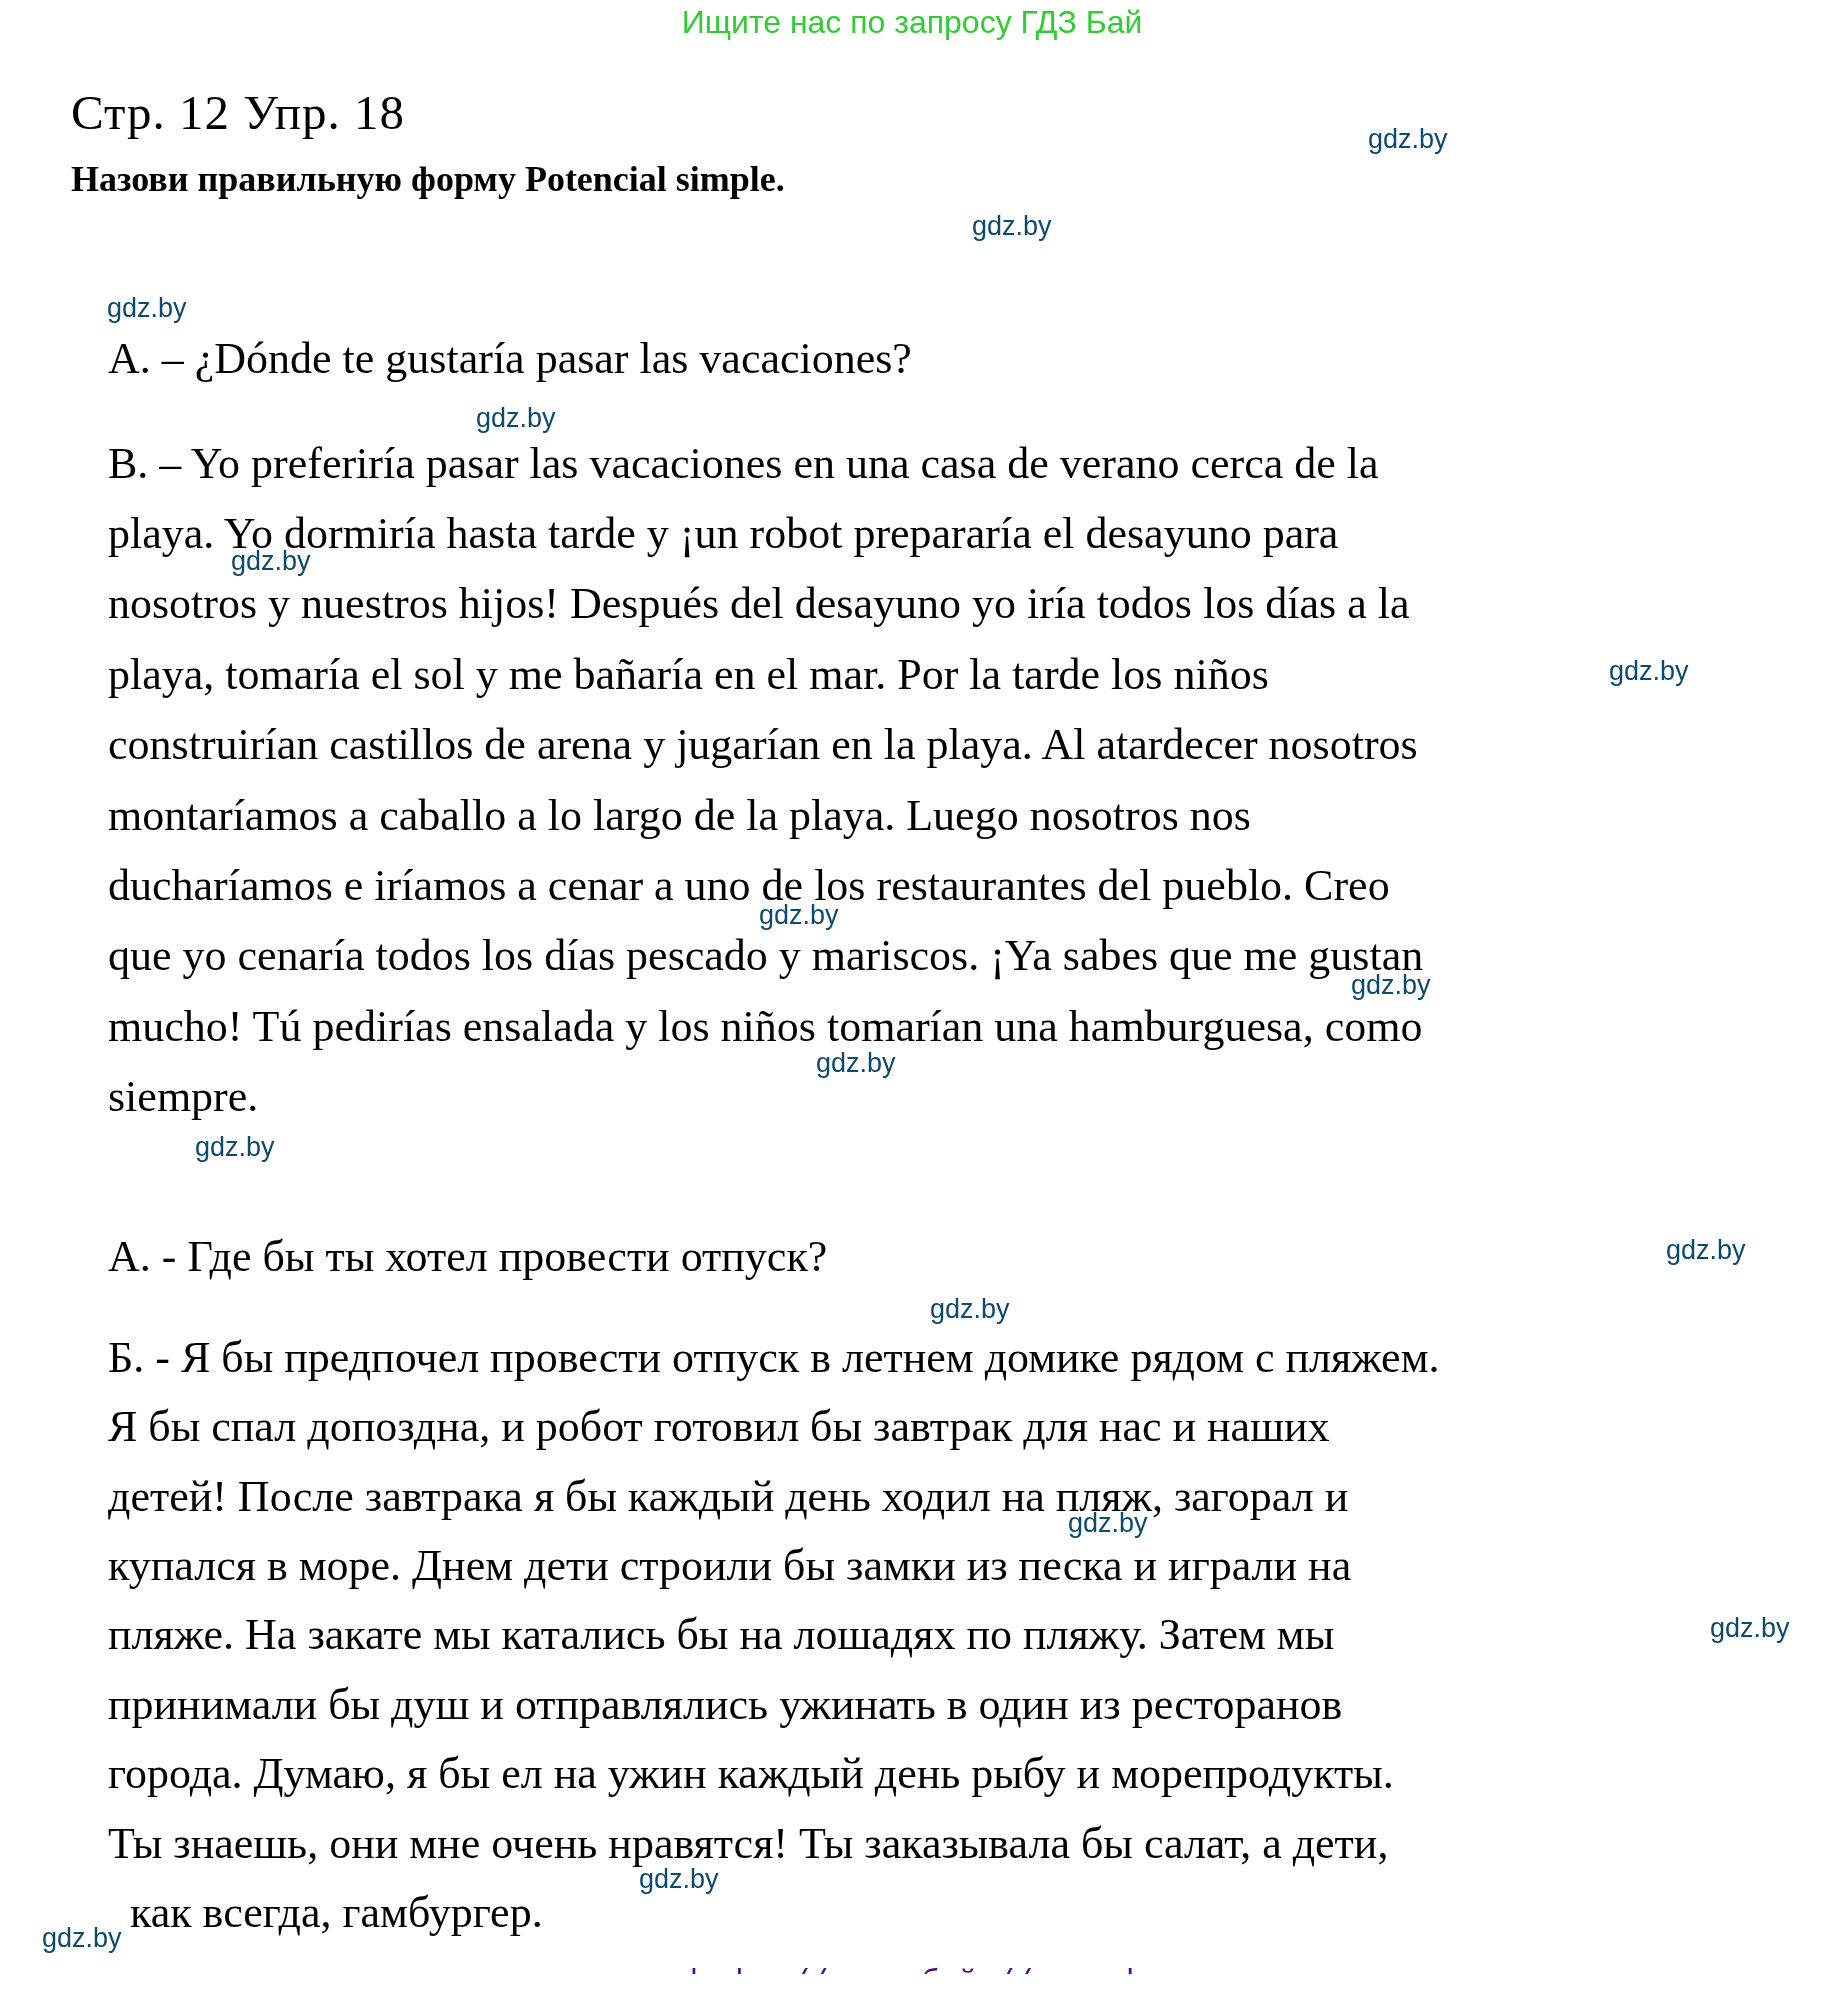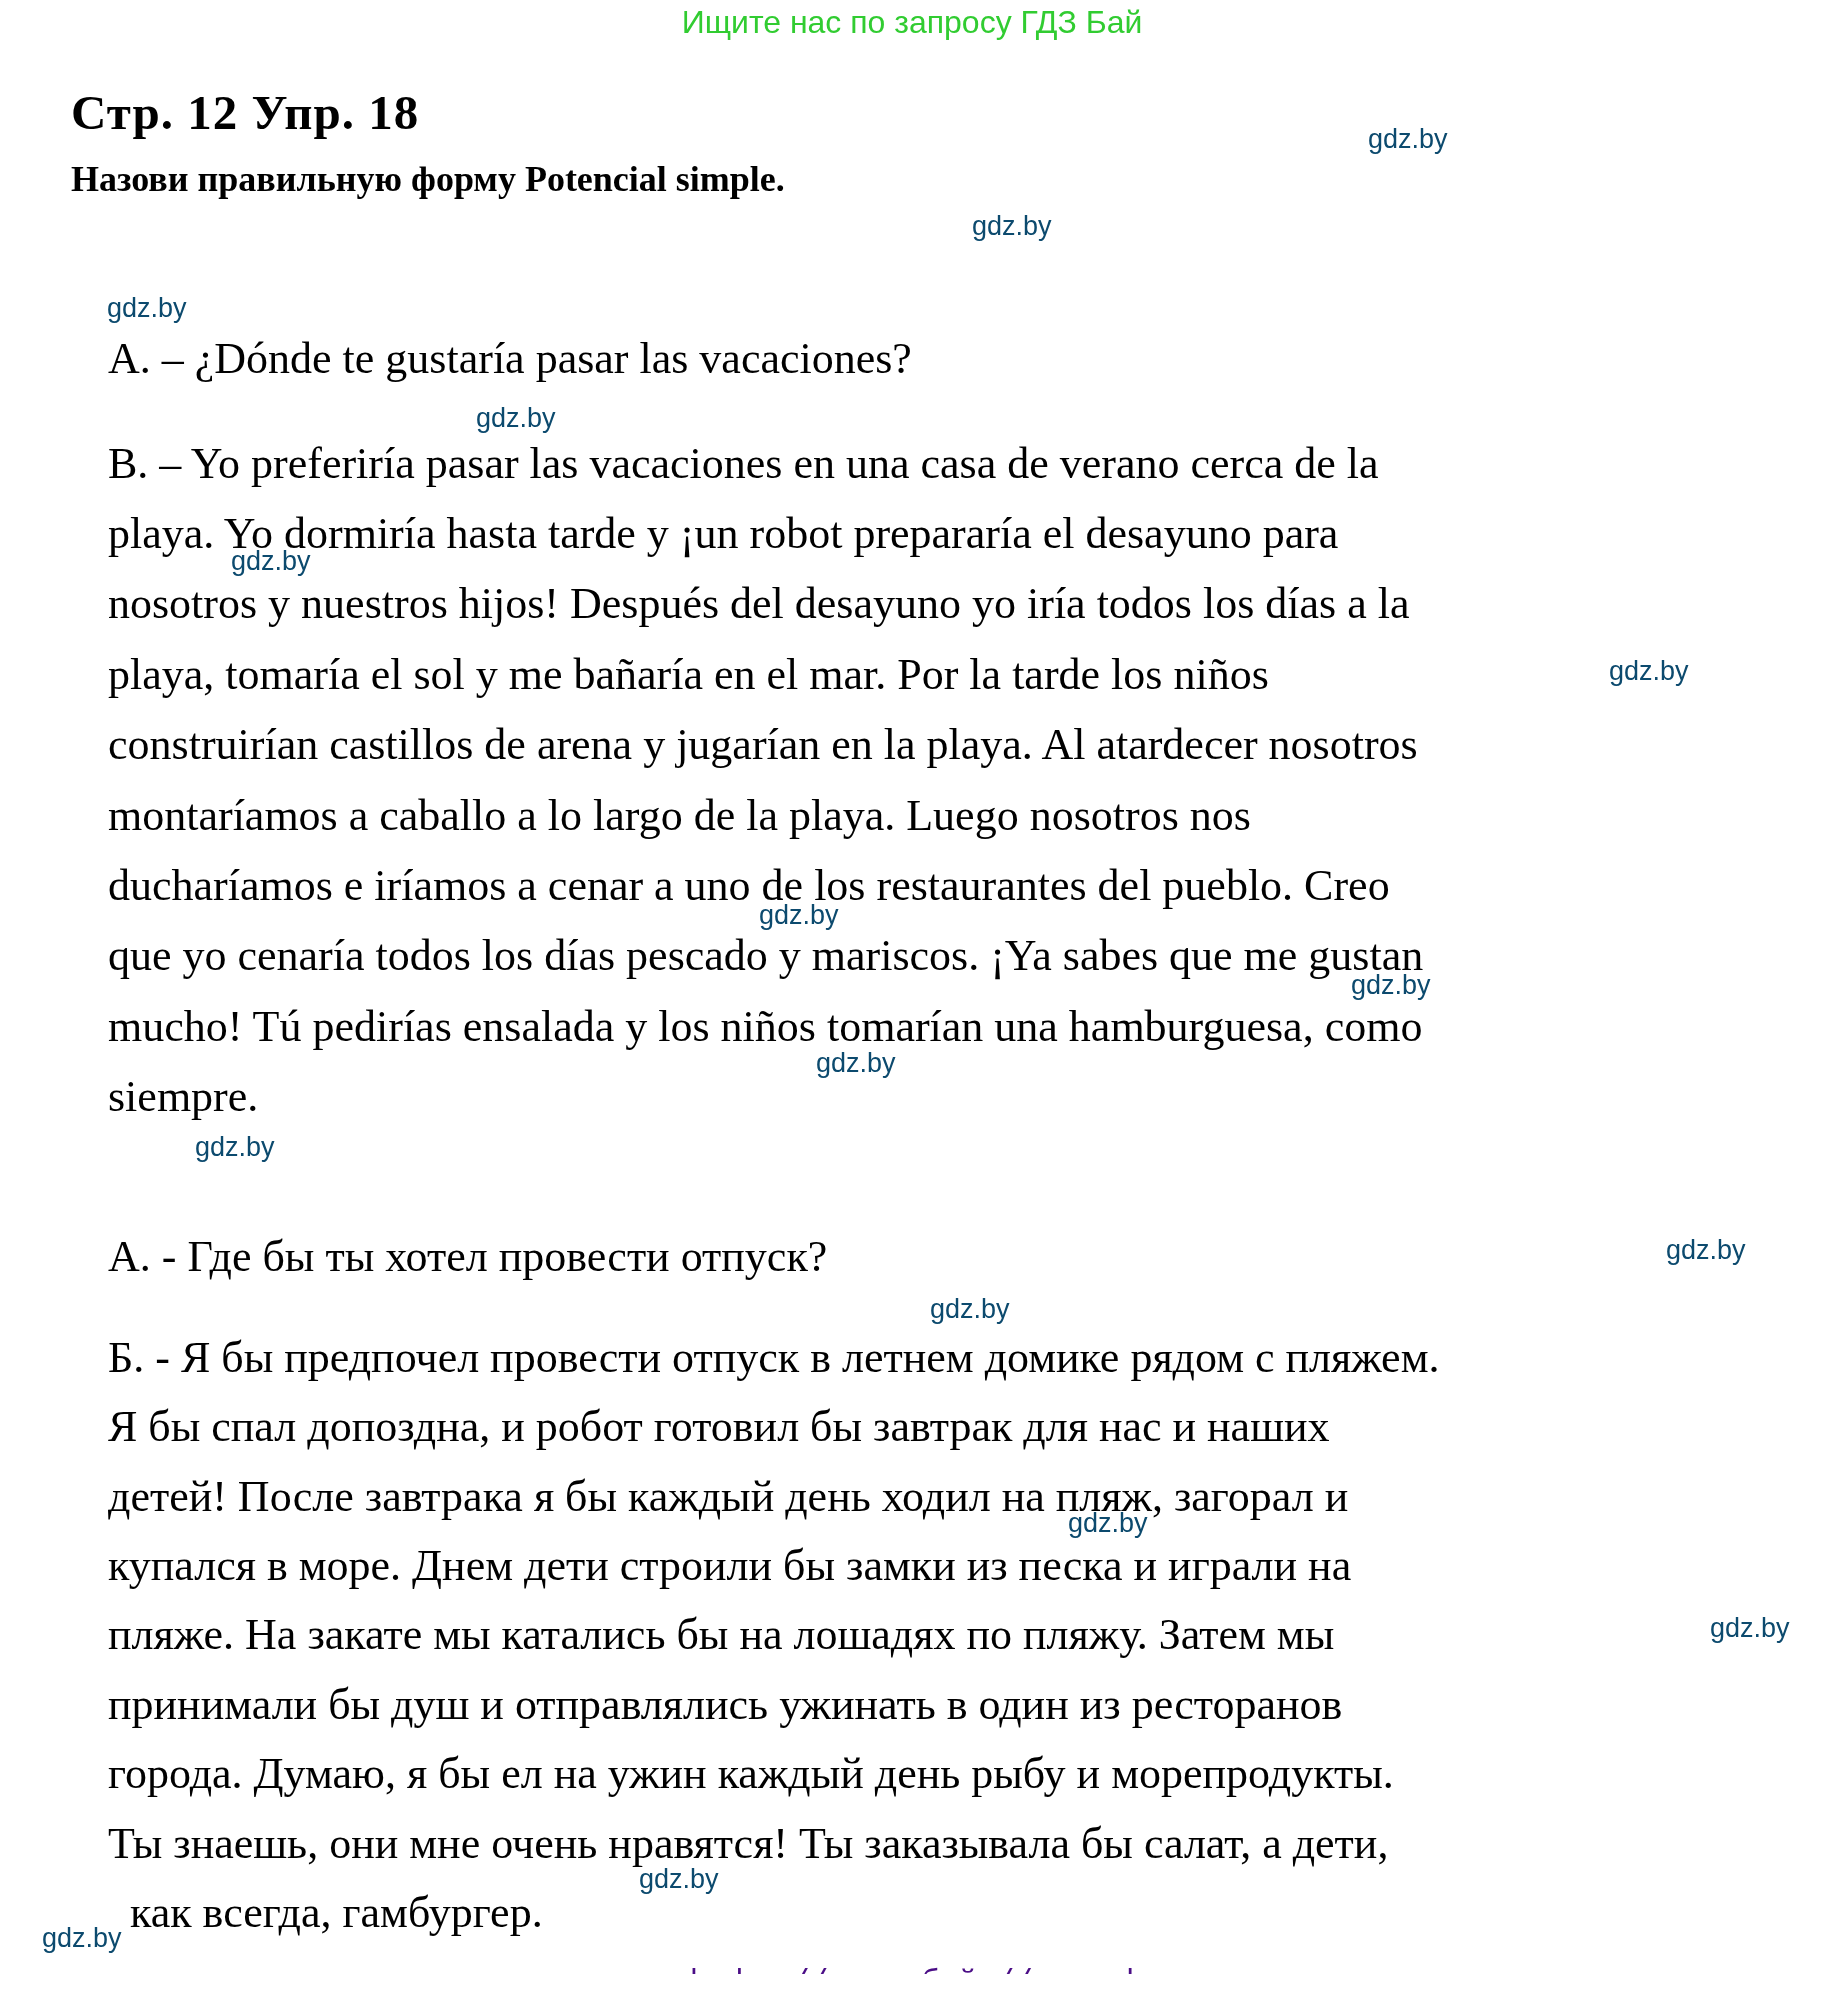--- a/index.html
+++ b/index.html
@@ -24,21 +24,21 @@
     text-align: center;
     font-family: "Liberation Sans", "DejaVu Sans", sans-serif;
     font-size: 32px;
     color: var(--banner-green);
     white-space: nowrap;
   }
   .page-ref {
     position: absolute;
     left: 71px; top: 84px;
     font-size: 49px;
-    font-weight: bold;
+    font-weight: normal;
     white-space: nowrap;
     letter-spacing: 1px;
   }
   .task-title {
     position: absolute;
     left: 71px; top: 158px;
     font-size: 36px;
     font-weight: bold;
     white-space: nowrap;
   }

